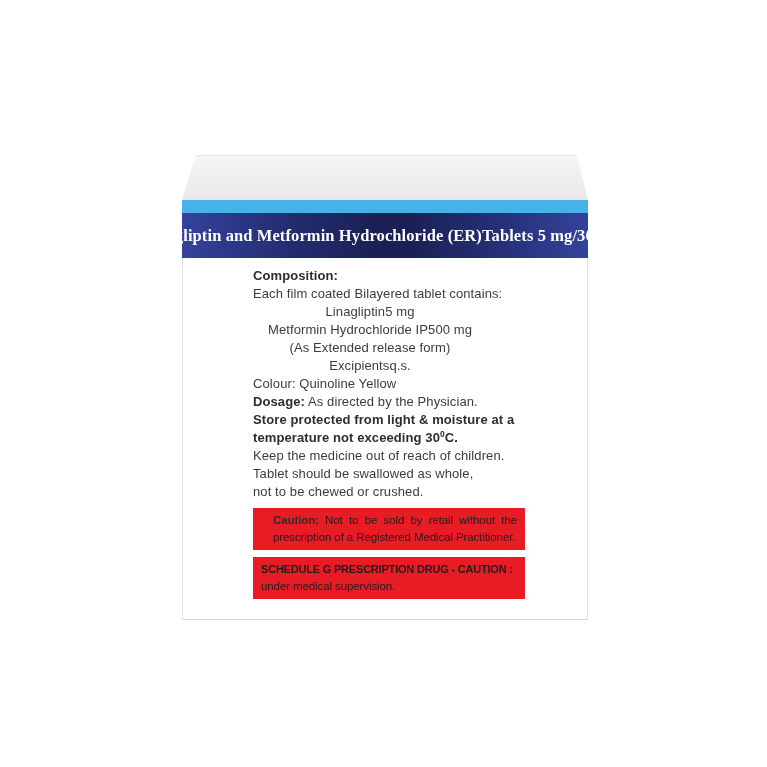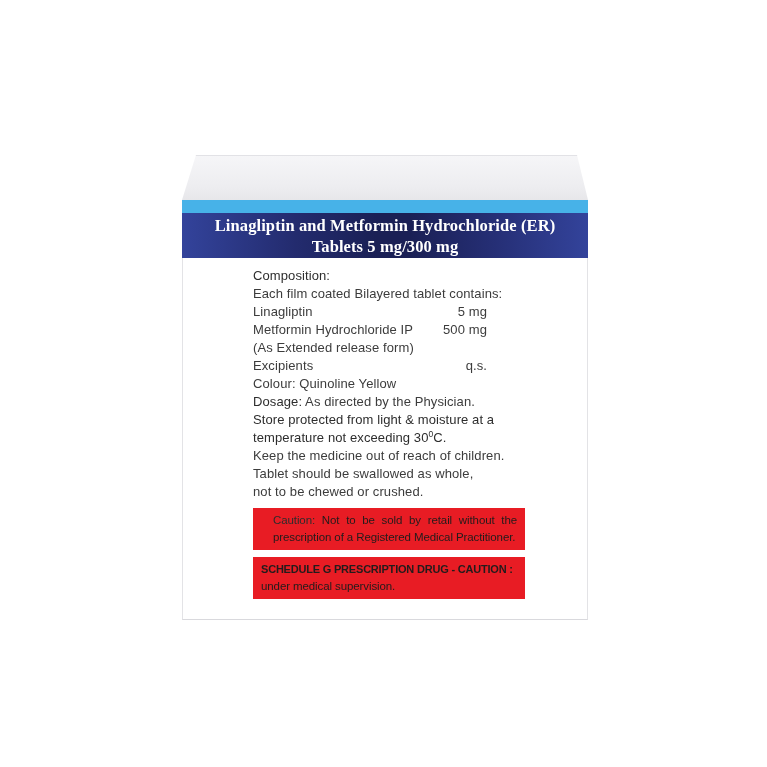--- a/index.html
+++ b/index.html
@@ -22,43 +22,43 @@
     background: transparent; border-top: 1px solid #e2e2e6;
   }
 
   
   .stripe { position: absolute; left: 0; top: 45px; width: 406px; height: 13px; background: #47b2e8; }
 
   
   .title-band {
     position: absolute; left: 0; top: 58px; width: 406px; height: 45px;
     background: linear-gradient(90deg, #33439b 0%, #232b6e 28%, #1a2055 48%, #1a2055 56%, #252e74 76%, #33439b 100%);
-    display: flex; flex-direction: column; align-items: center; justify-content: center;
+    display: flex; align-items: center; justify-content: center;
     color: #ffffff;
   }
   .title-band .t-line {
     font-family: "Liberation Serif", "DejaVu Serif", serif;
     font-weight: 700; font-size: 16.5px; line-height: 21px; white-space: nowrap;
     letter-spacing: 0.1px;
   }
 
   
   .panel {
     position: absolute; left: 0; top: 103px; width: 406px; height: 362px;
     background: #ffffff;
     border-left: 1px solid #e3e3e6; border-right: 1px solid #e3e3e6; border-bottom: 1px solid #d9d9dd;
   }
 
   .content {
     position: absolute; left: 70px; top: 9px; width: 274px;
     color: #3c3c3c; font-size: 13px; line-height: 18px; letter-spacing: 0.1px;
   }
   .line { white-space: nowrap; }
-  .b { font-weight: 400; color: #2d2d2d; }
-  .comp-row { display: flex; justify-content: space-between; width: 234px; white-space: nowrap; }
+  .b { font-weight: 700; color: #2d2d2d; }
+  .comp-row { display: flex; justify-content: center; width: 234px; white-space: nowrap; }
   .comp-row .val { text-align: right; }
   sup.deg { font-size: 8.5px; vertical-align: super; line-height: 0; }
 
   
   .red-box {
     background: #e81c24; color: #221c1c; width: 272px;
     padding: 4px 8px 5px 8px; font-size: 11.5px; line-height: 16.5px;
     letter-spacing: -0.1px;
   }
   .red-box-1 { margin-top: 7px; text-align: justify; padding-left: 20px; }

